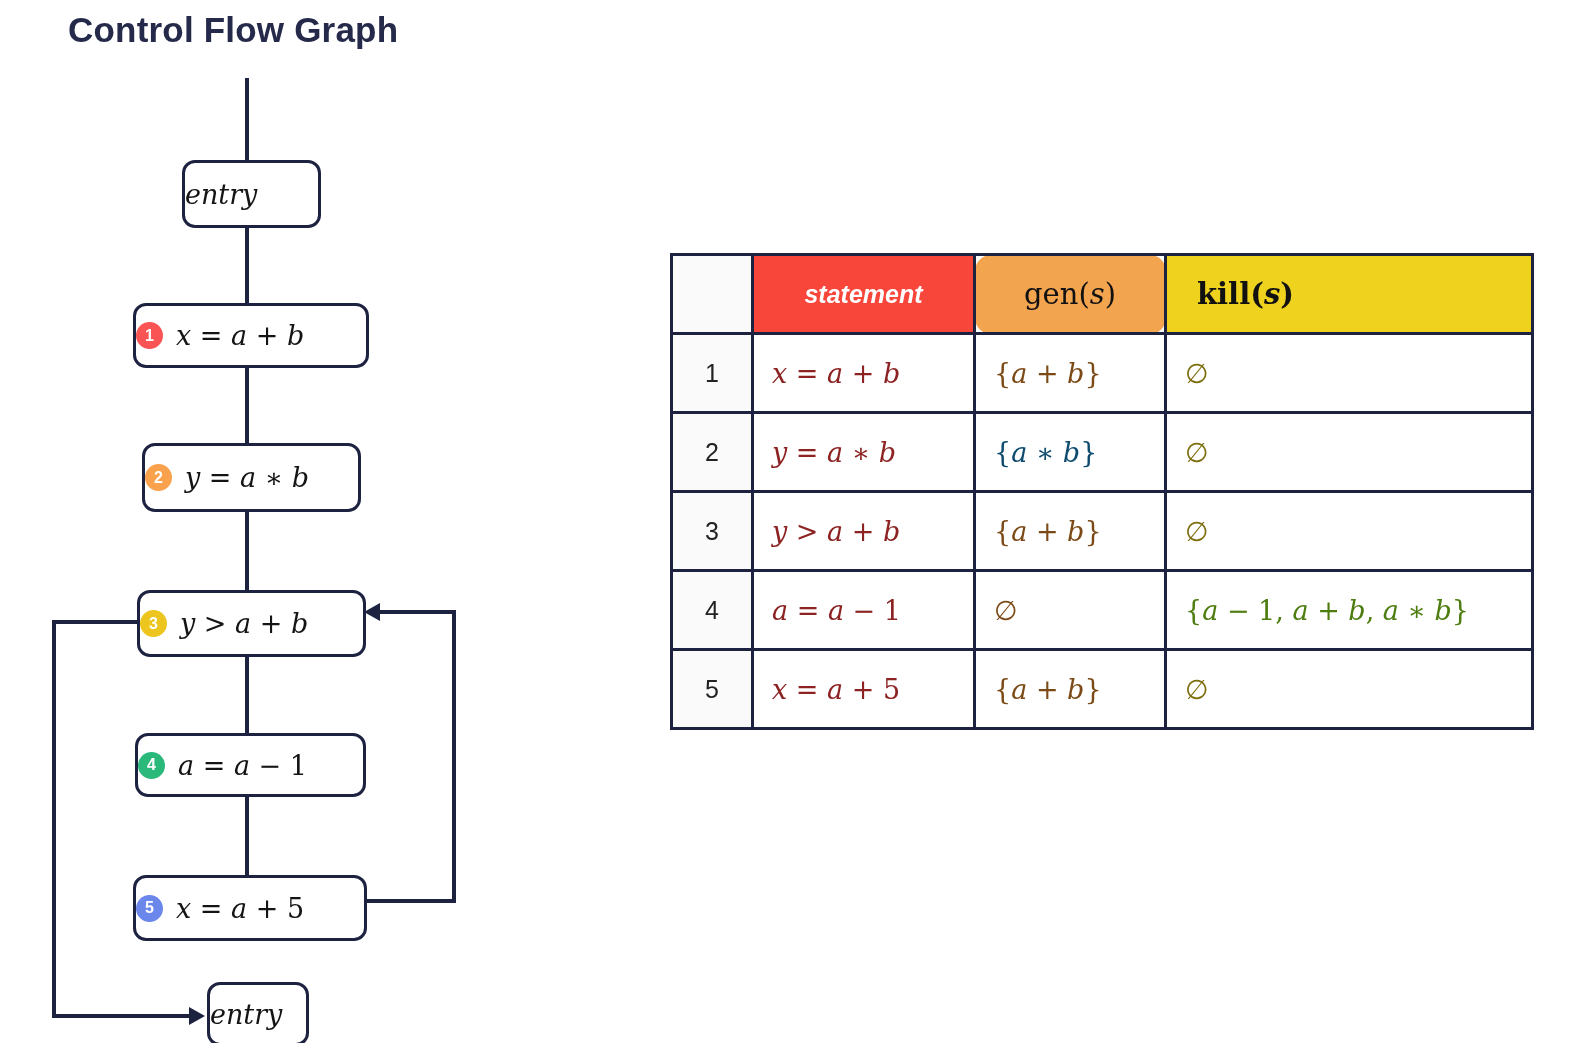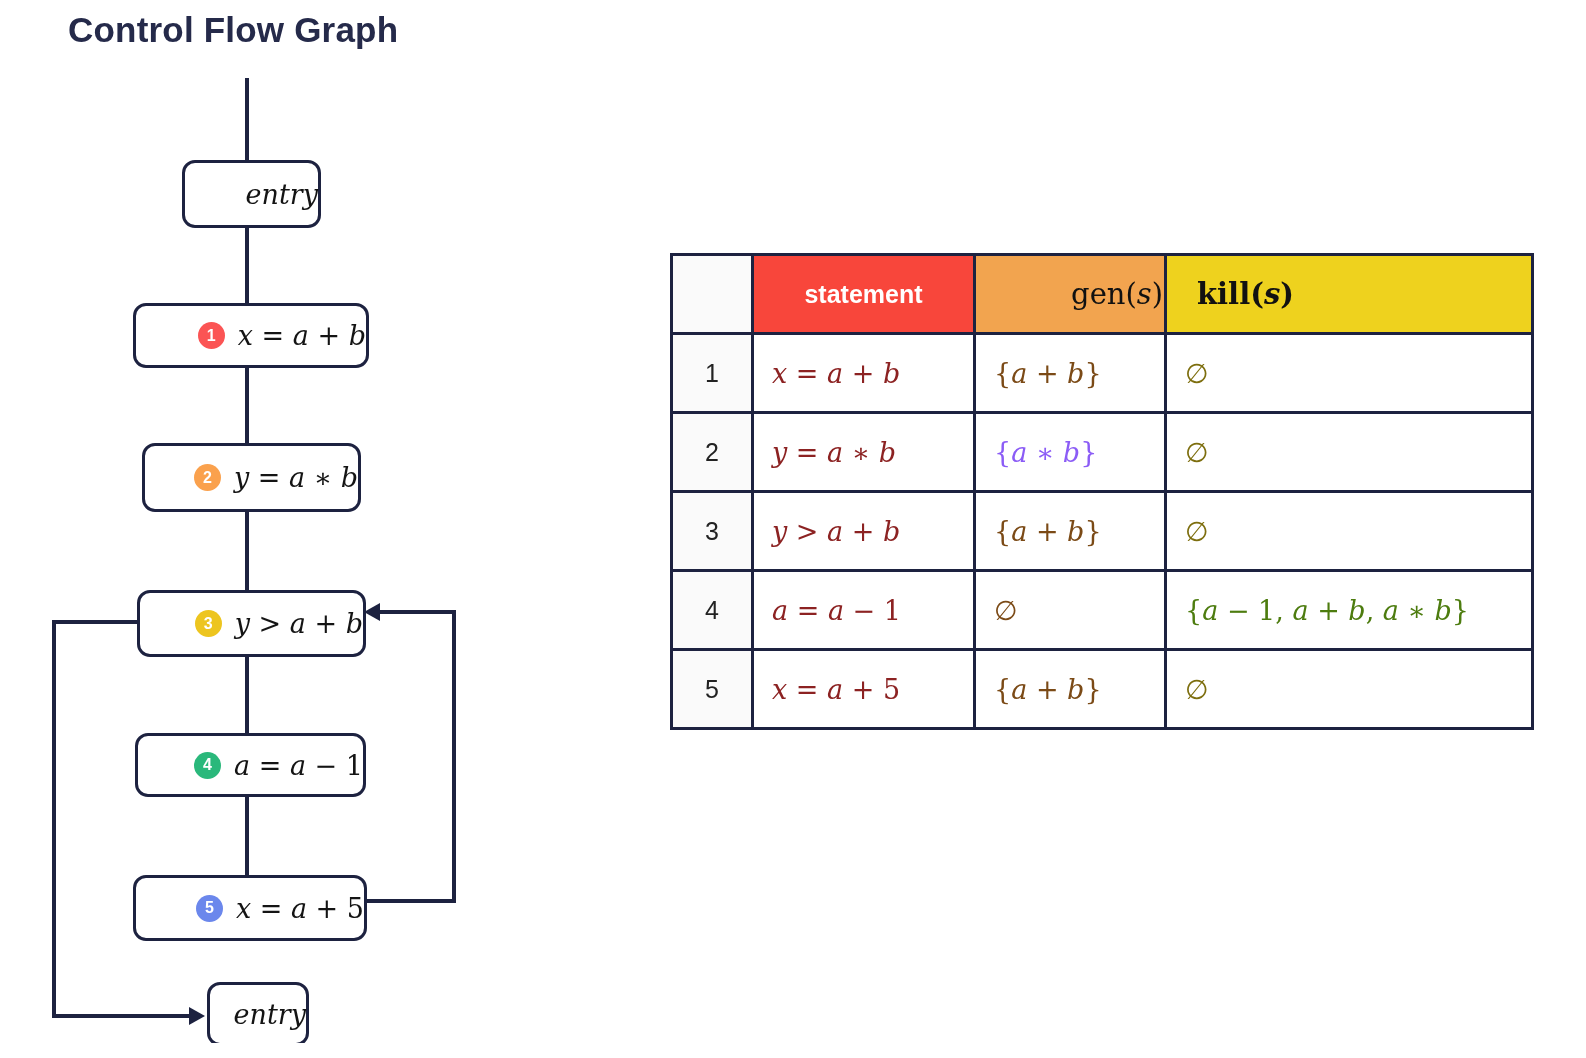--- a/index.html
+++ b/index.html
@@ -19,21 +19,21 @@
   .l-exit-v  {left:52px;  top:620px; width:4px;  height:398px;} 
   .l-exit-h2 {left:52px;  top:1014px;width:137px;height:4px;}   
 
   .arrow {position:absolute; width:0; height:0;}
   .a-left  {left:364px; top:603px; border-top:9px solid transparent;
             border-bottom:9px solid transparent; border-right:16px solid #1d2240;}
   .a-right {left:189px; top:1007px; border-top:9px solid transparent;
             border-bottom:9px solid transparent; border-left:16px solid #1d2240;}
 
   .node {position:absolute; background:#ffffff; border:3.5px solid #1d2240; border-radius:13px;
-         display:flex; align-items:center; justify-content:flex-end; gap:13px;
+         display:flex; align-items:center; justify-content:flex-start; gap:13px;
          font-family:"DejaVu Serif", "DejaVu Sans", serif; font-size:27px; color:#141414;}
   .n-entry {left:182px; top:160px; width:133px; height:62px;}
   .n-1 {left:133px; top:303px; width:230px; height:59px;}
   .n-2 {left:142px; top:443px; width:213px; height:63px;}
   .n-3 {left:137px; top:590px; width:223px; height:61px;}
   .n-4 {left:135px; top:733px; width:225px; height:58px;}
   .n-5 {left:133px; top:875px; width:228px; height:60px;}
   .n-exit {left:207px; top:982px; width:96px; height:58px;}
 
   .badge {width:27px; height:27px; border-radius:50%; flex:0 0 auto;
@@ -46,21 +46,21 @@
              table-layout:fixed; background:#ffffff;}
   .tf-table td {border:3px solid #1d2240; overflow:hidden; vertical-align:middle;}
   .t-title {height:99px; background:#ffffff; padding-left:48px;
             font-family:"Liberation Sans", sans-serif; font-weight:bold;
             font-size:25px; color:#191919;}
   .t-head td {height:74px;}
   .th-blank {background:#fafafa;}
   .th-st {color:#ffffff; text-align:center; font-family:"Liberation Sans", sans-serif;
           font-weight:bold; font-size:25px;}
   .th-fn {font-family:"DejaVu Serif", "DejaVu Sans", serif; font-size:29px; color:#111111;}
-  .th-gen {text-align:right;}
+  .th-gen {text-align:center;border-radius:16px;}
   .th-kill {text-align:left; padding-left:30px;}
   .t-row td {height:74px;}
   .c-num {background:#fafafa; text-align:center;
           font-family:"Liberation Sans", sans-serif; font-size:25px; color:#222222;}
   .c-math {background:#ffffff; padding-left:18px;
            font-family:"DejaVu Serif", "DejaVu Sans", serif; font-size:27px;}
 </style>
 </head>
 <body>
 
@@ -116,35 +116,35 @@
   <table class="tf-table">
     <colgroup>
         <col style="width:81px">
         <col style="width:222px">
         <col style="width:191px">
         <col style="width:367px">
       </colgroup>
     <tbody>
     <tr class="t-head">
       <td class="th-blank"></td>
-      <td class="th-st" style="background-color: rgb(248, 70, 59);">statement</td>
+      <td class="th-st" style="background-color: rgb(248, 70, 59); font-style: italic;">statement</td>
       <td class="th-fn th-gen mathfn" style="background-color: rgb(242, 164, 79);">gen(<i>s</i>)</td>
       <td class="th-fn th-kill mathfn" style="background-color: rgb(238, 210, 30); font-weight: bold;">kill(<i>s</i>)</td>
     </tr>
 
     <tr class="t-row">
       <td class="c-num">1</td>
       <td class="c-math math" style="color: rgb(140, 34, 34);"><i>x</i> = <i>a</i> + <i>b</i></td>
       <td class="c-math math" style="color: rgb(123, 74, 22);">{<i>a</i> + <i>b</i>}</td>
       <td class="c-math math" style="color: rgb(125, 110, 14);">∅</td>
     </tr>
     <tr class="t-row">
       <td class="c-num">2</td>
       <td class="c-math math" style="color: rgb(140, 34, 34);"><i>y</i> = <i>a</i> ∗ <i>b</i></td>
-      <td class="c-math math" style="color: #8b5cf6;">{<i>a</i> ∗ <i>b</i>}</td>
+      <td class="c-math math" style="color: #0c4a6e;">{<i>a</i> ∗ <i>b</i>}</td>
       <td class="c-math math" style="color: rgb(125, 110, 14);">∅</td>
     </tr>
     <tr class="t-row">
       <td class="c-num">3</td>
       <td class="c-math math" style="color: rgb(140, 34, 34);"><i>y</i> &gt; <i>a</i> + <i>b</i></td>
       <td class="c-math math" style="color: rgb(123, 74, 22);">{<i>a</i> + <i>b</i>}</td>
       <td class="c-math math" style="color: rgb(125, 110, 14);">∅</td>
     </tr>
     <tr class="t-row">
       <td class="c-num">4</td>

